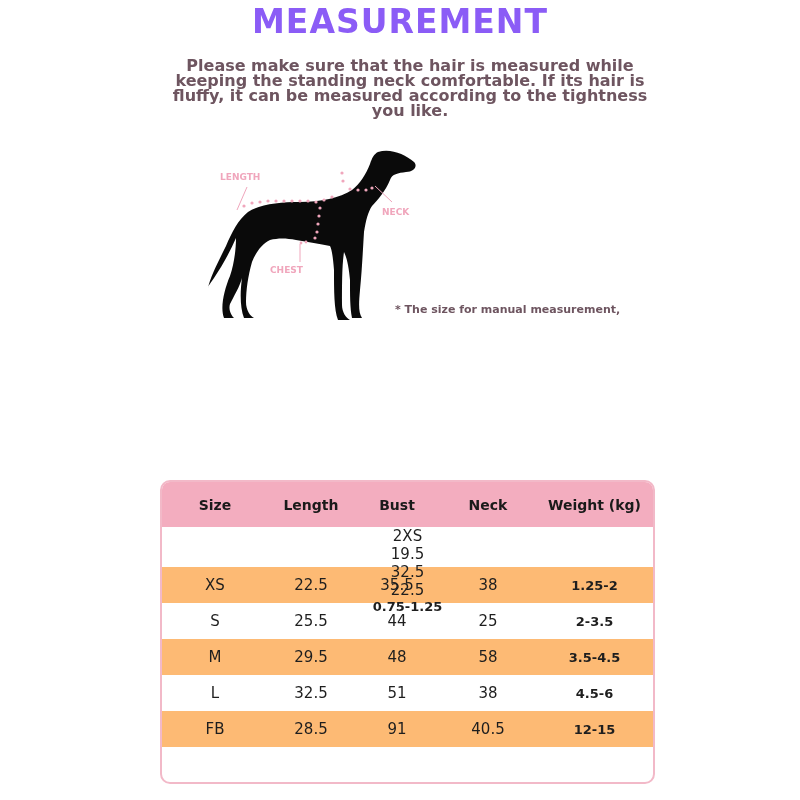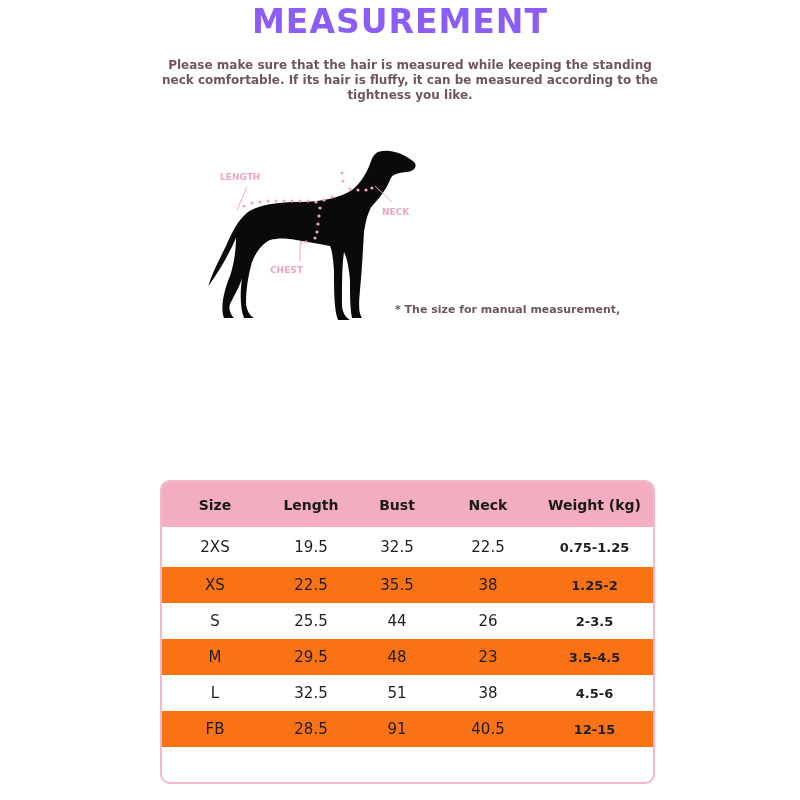--- a/index.html
+++ b/index.html
@@ -7,42 +7,42 @@
       width: 800px; height: 800px; background: #ffffff; position: relative; overflow: hidden;
       font-family: "DejaVu Sans", sans-serif;
     }
     .title {
       position: absolute; left: 0; top: 2px; width: 800px; text-align: center;
       font-family: "DejaVu Sans", sans-serif; font-weight: bold; font-size: 33px;
       letter-spacing: 1px; color: #8b5cf6;
     }
     .intro {
       position: absolute; left: 160px; top: 58px; width: 500px; text-align: center;
-      font-family: "DejaVu Sans", sans-serif; font-weight: bold; font-size: 12px; line-height: 15px;
+      font-family: "DejaVu Sans", sans-serif; font-weight: bold; font-size: 16px; line-height: 15px;
       color: #6e5560;
     }
     .dog-wrap { position: absolute; left: 200px; top: 140px; width: 230px; height: 190px; }
     .dog-wrap svg { width: 230px; height: 190px; display: block; }
     .label-pink { font-family: "DejaVu Sans", sans-serif; font-weight: bold; font-size: 9px; fill: #f0a6bc; }
     .note {
       position: absolute; left: 395px; top: 303px; width: 260px;
       font-family: "DejaVu Sans", sans-serif; font-weight: bold; font-size: 11px; line-height: 14px;
       color: #6e5560;
     }
     .table-card {
       position: absolute; left: 160px; top: 480px; width: 495px; height: 304px;
       border: 2px solid #f2b9c8; border-radius: 10px; background: #ffffff; overflow: hidden;
       box-sizing: border-box;
     }
     .thead {
       height: 45px; background: #f3adbf; display: flex; align-items: center;
     }
     .row { display: flex; align-items: center; height: 36px; }
-    .row.first { height: 40px; }
-    .row.pink { background: #f97316; }
+    .row.first { height: 40px; flex-direction: column; }
+    .row.pink { background: #fdba74; }
     .cell { text-align: center; font-size: 15px; color: #1e1e1e; font-family: "DejaVu Sans", sans-serif; }
     .th { font-weight: bold; font-size: 14px; color: #1a1a1a; }
     .c1 { width: 106px; } .c2 { width: 86px; } .c3 { width: 86px; } .c4 { width: 96px; } .c5 { width: 117px; }
     .w { font-weight: bold; font-size: 13px; }
   </style>
 </head>
 <body>
 
 <div class="title">MEASUREMENT</div>
 <div class="intro">Please make sure that the hair is measured while keeping the standing neck comfortable. If its hair is fluffy, it can be measured according to the tightness you like.</div>
@@ -122,28 +122,28 @@
     <div class="cell c1">XS</div>
     <div class="cell c2">22.5</div>
     <div class="cell c3">35.5</div>
     <div class="cell c4">38</div>
     <div class="cell c5 w">1.25-2</div>
   </div>
   <div class="row">
     <div class="cell c1">S</div>
     <div class="cell c2">25.5</div>
     <div class="cell c3">44</div>
-    <div class="cell c4">26</div>
+    <div class="cell c4">25</div>
     <div class="cell c5 w">2-3.5</div>
   </div>
   <div class="row pink">
     <div class="cell c1">M</div>
     <div class="cell c2">29.5</div>
     <div class="cell c3">48</div>
-    <div class="cell c4">23</div>
+    <div class="cell c4">58</div>
     <div class="cell c5 w">3.5-4.5</div>
   </div>
   <div class="row">
     <div class="cell c1">L</div>
     <div class="cell c2">32.5</div>
     <div class="cell c3">51</div>
     <div class="cell c4">38</div>
     <div class="cell c5 w">4.5-6</div>
   </div>
   <div class="row pink">

